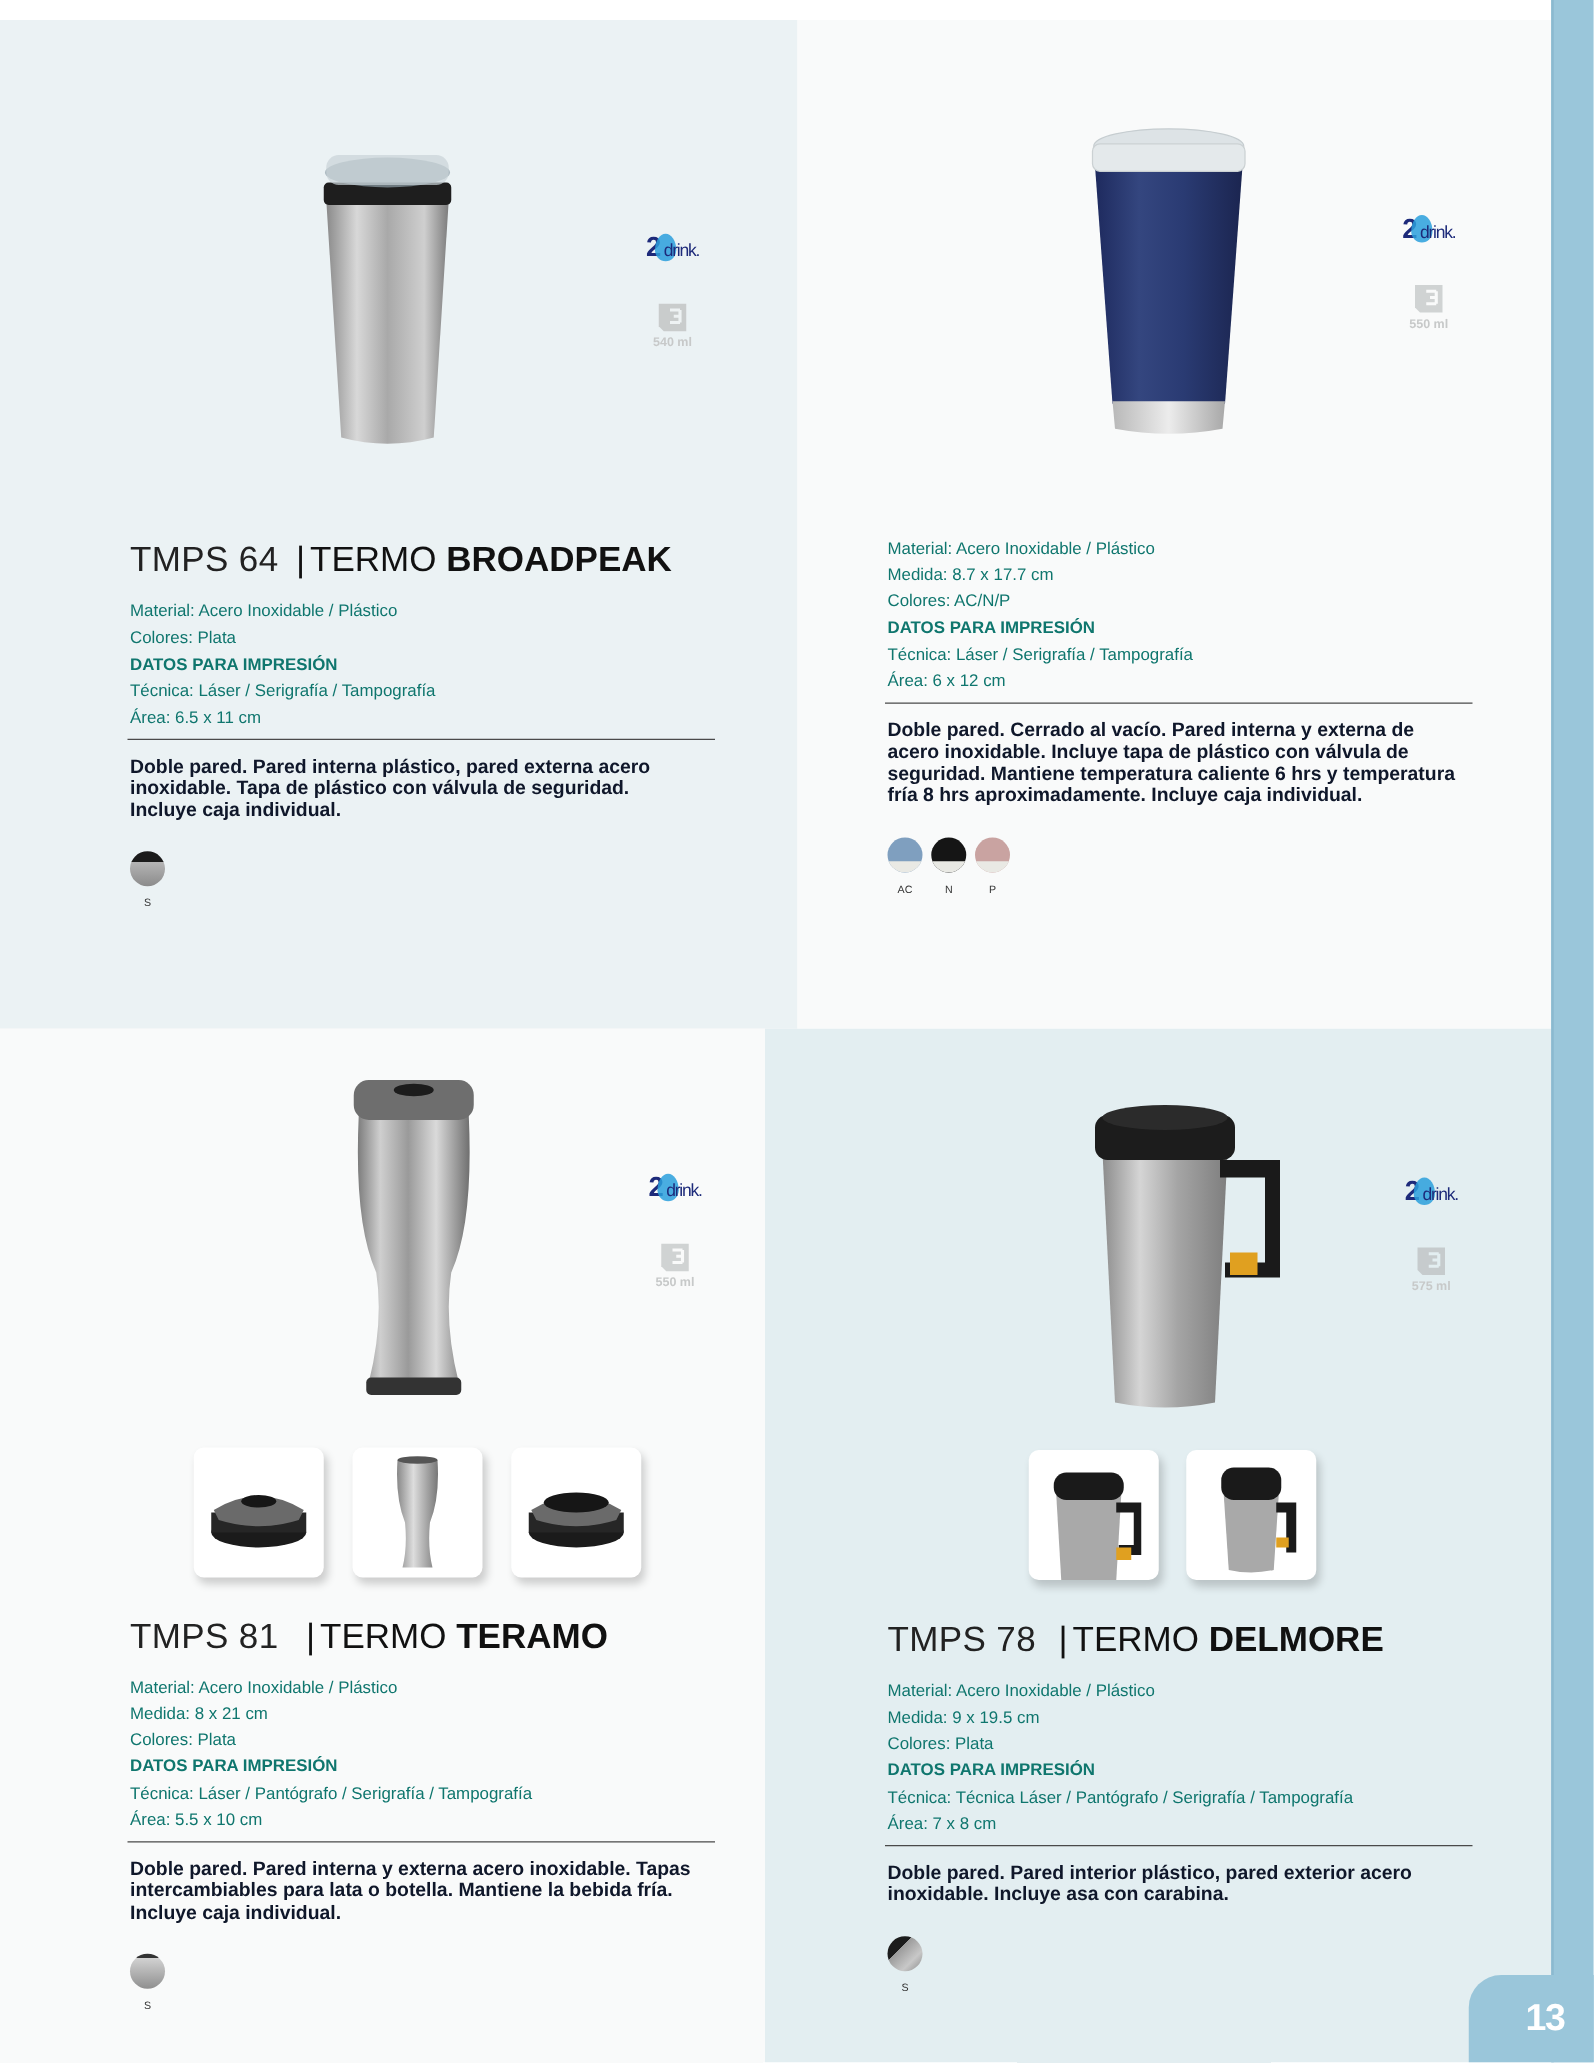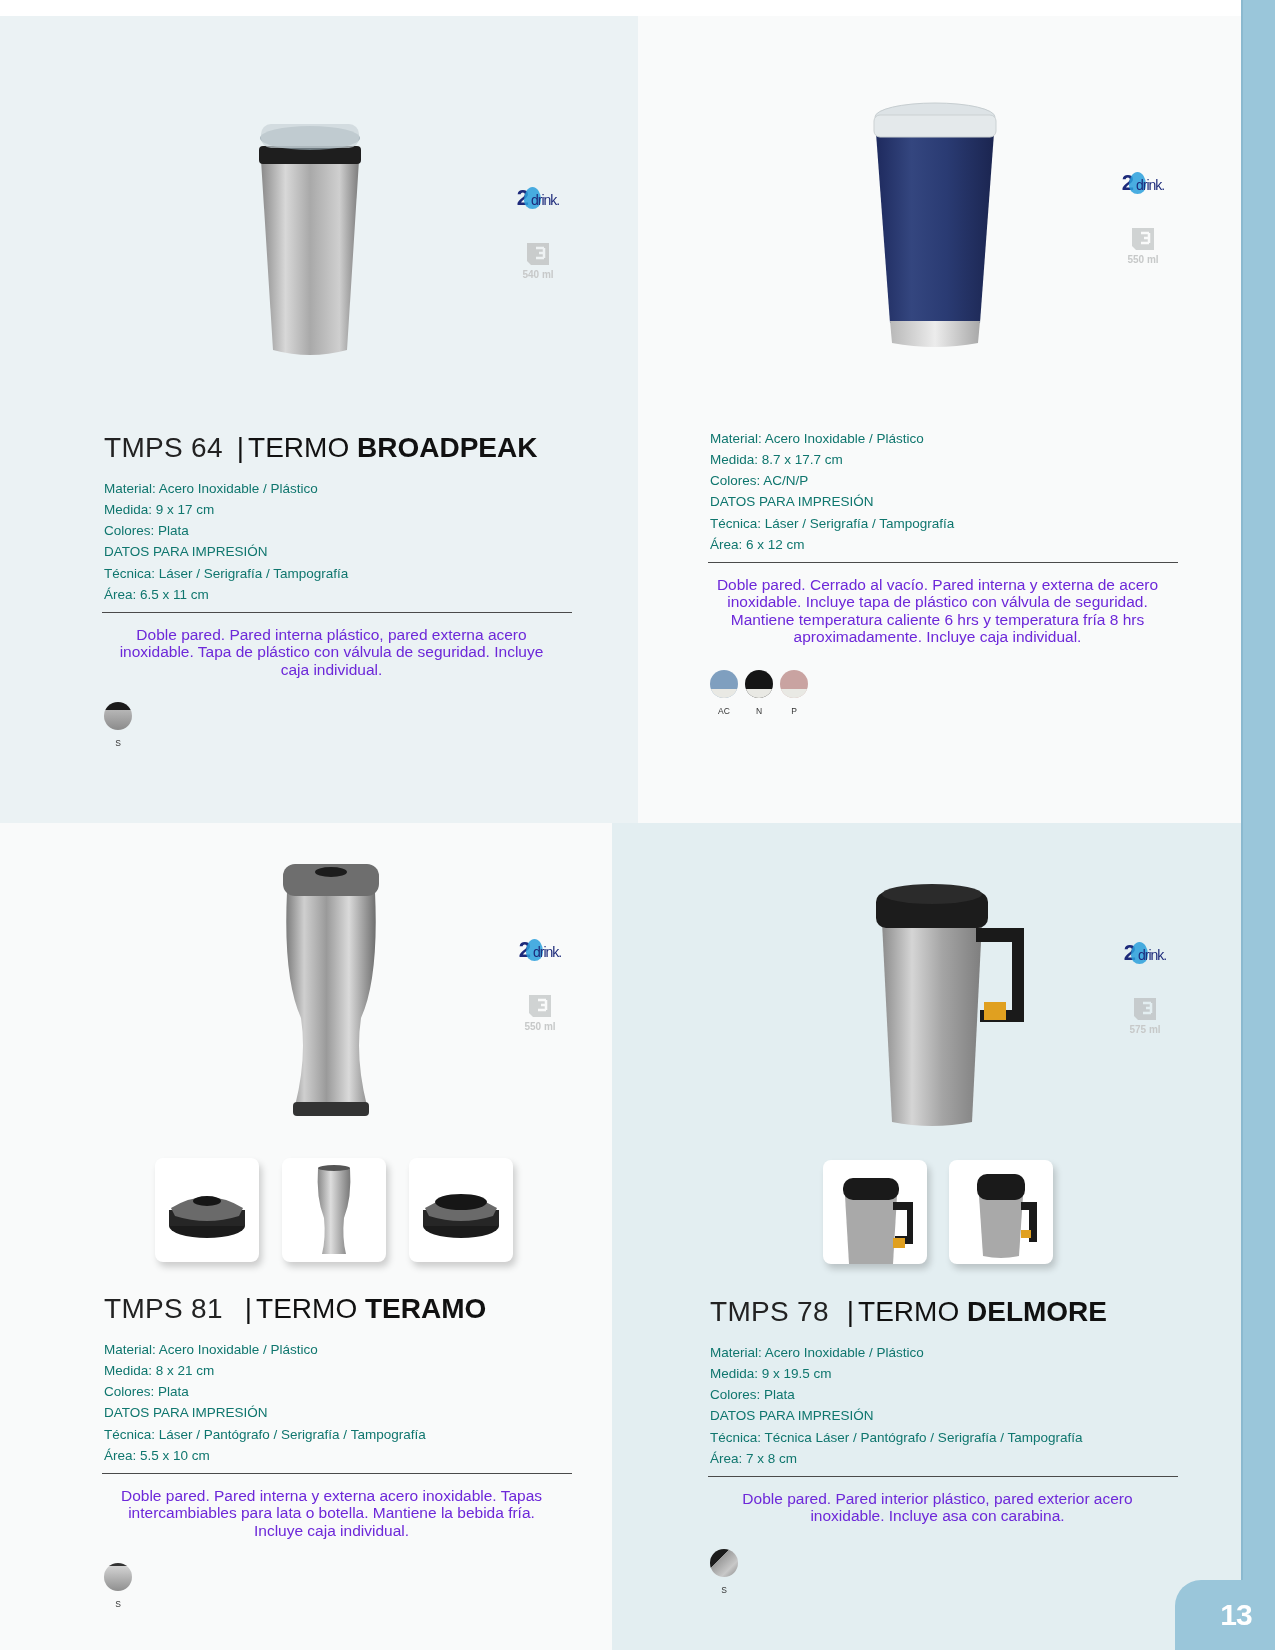--- a/index.html
+++ b/index.html
@@ -17,23 +17,23 @@
     .page-num { color: #ffffff; font-weight: bold; font-size: 30px; letter-spacing: -1px; padding-left: 10px; }
 
     .product { position: absolute; width: 470px; }
     .title { font-size: 28px; line-height: 34px; white-space: nowrap; color: #111; }
     .title .code { font-weight: 300; color: #222; letter-spacing: 0.3px; }
     .title .sep { margin: 0 4px 0 14px; font-weight: 400; }
     .title .name-pre { font-weight: 400; }
     .title .name-bold { font-weight: 700; }
 
     .specs { margin-top: 14px; font-size: 13.5px; line-height: 20.8px; color: #0f766e; }
-    .specs .heading { font-weight: 400; margin-top: 1px; margin-bottom: 1px; }
+    .specs .heading { font-weight: 700; margin-top: 1px; margin-bottom: 1px; }
     .rule { height: 1px; background: #4a4a4a; margin-top: 6px; width: 470px; margin-left: -2px; }
-    .desc { margin-top: 13px; font-size: 15.5px; line-height: 17.5px; color: #6d28d9; font-weight: 400; width: 455px; text-align: center; }
+    .desc { margin-top: 13px; font-size: 15.5px; line-height: 17.5px; color: #0f172a; font-weight: 700; width: 455px; }
 
     .swatches { display: flex; gap: 7px; margin-top: 24px; }
     .swatch-wrap { display: flex; flex-direction: column; align-items: center; width: 28px; }
     .swatch { width: 28px; height: 28px; border-radius: 50%; overflow: hidden; position: relative; }
     .swatch .lower { position: absolute; left: 0; right: 0; bottom: 0; height: 9px; background: #e9e9e4; }
     .swatch-label { font-size: 8.5px; color: #333; margin-top: 8px; }
 
     .badge { position: absolute; width: 70px; display: flex; flex-direction: column; align-items: center; }
     .logo { font-weight: 900; font-size: 22px; color: #1d2a7a; position: relative; letter-spacing: -1px; display: flex; align-items: baseline; }
     .logo .drop { display: inline-block; width: 17px; height: 22px; background: #2a9fdc; border-radius: 50% 50% 50% 50% / 60% 60% 40% 40%; margin: 0 -10px 0 -4px; transform: translateY(4px); opacity: 0.85; }
@@ -84,21 +84,20 @@
       <path d="M12 7 H20 M15 12 H20 M12 17 H20 M20 7 V17" stroke="#eef2f3" stroke-width="2.5" fill="none"></path>
     </svg>
   <div class="cap-label">540 ml</div>
 </div>
 <div class="product" style="left:104px;top:431px;">
   <div class="title">
     <span class="code">TMPS 64</span><span class="sep">|</span><span class="name-pre">TERMO</span> <span class="name-bold">BROADPEAK</span>
   </div>
   <div class="specs">
     <div>Material: Acero Inoxidable / Plástico</div>
-    <div>Medida: 9 x 17 cm</div>
     <div>Colores: Plata</div>
     <div class="heading">DATOS PARA IMPRESIÓN</div>
     <div>Técnica: Láser / Serigrafía / Tampografía</div>
     <div>Área: 6.5 x 11 cm</div>
   </div>
   <div class="rule"></div>
   <div class="desc">Doble pared. Pared interna plástico, pared externa acero inoxidable. Tapa de plástico con válvula de seguridad. Incluye caja individual.</div>
   <div class="swatches">
     <div class="swatch-wrap">
       <div class="swatch" style="background:linear-gradient(180deg,#1b1b1b 0 30%,#b5b5b5 30%,#8b8b8b 100%);"></div>

